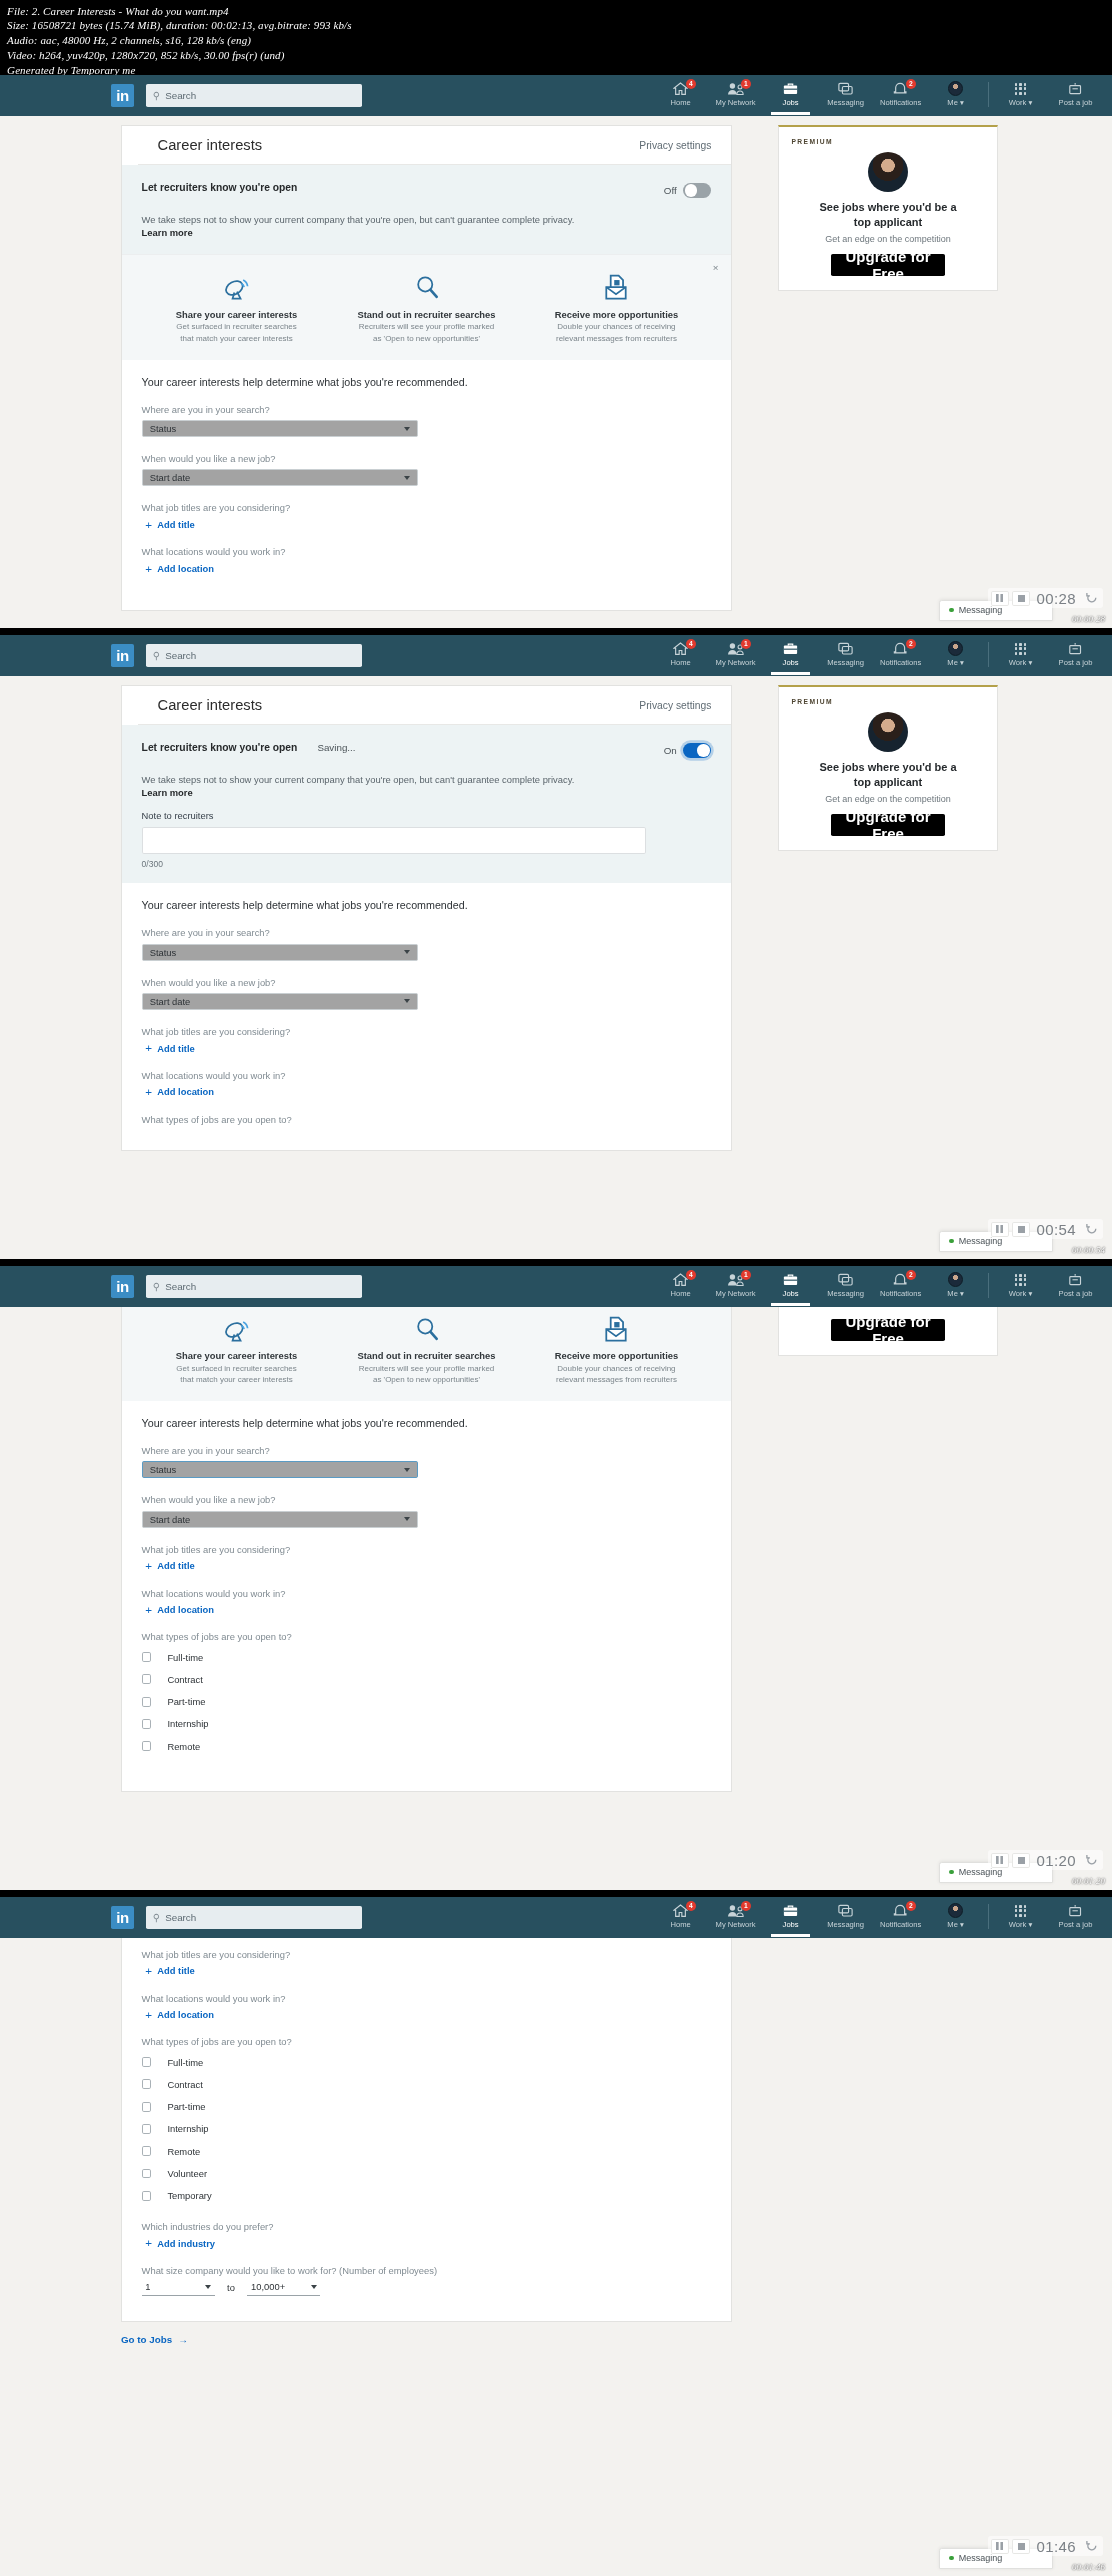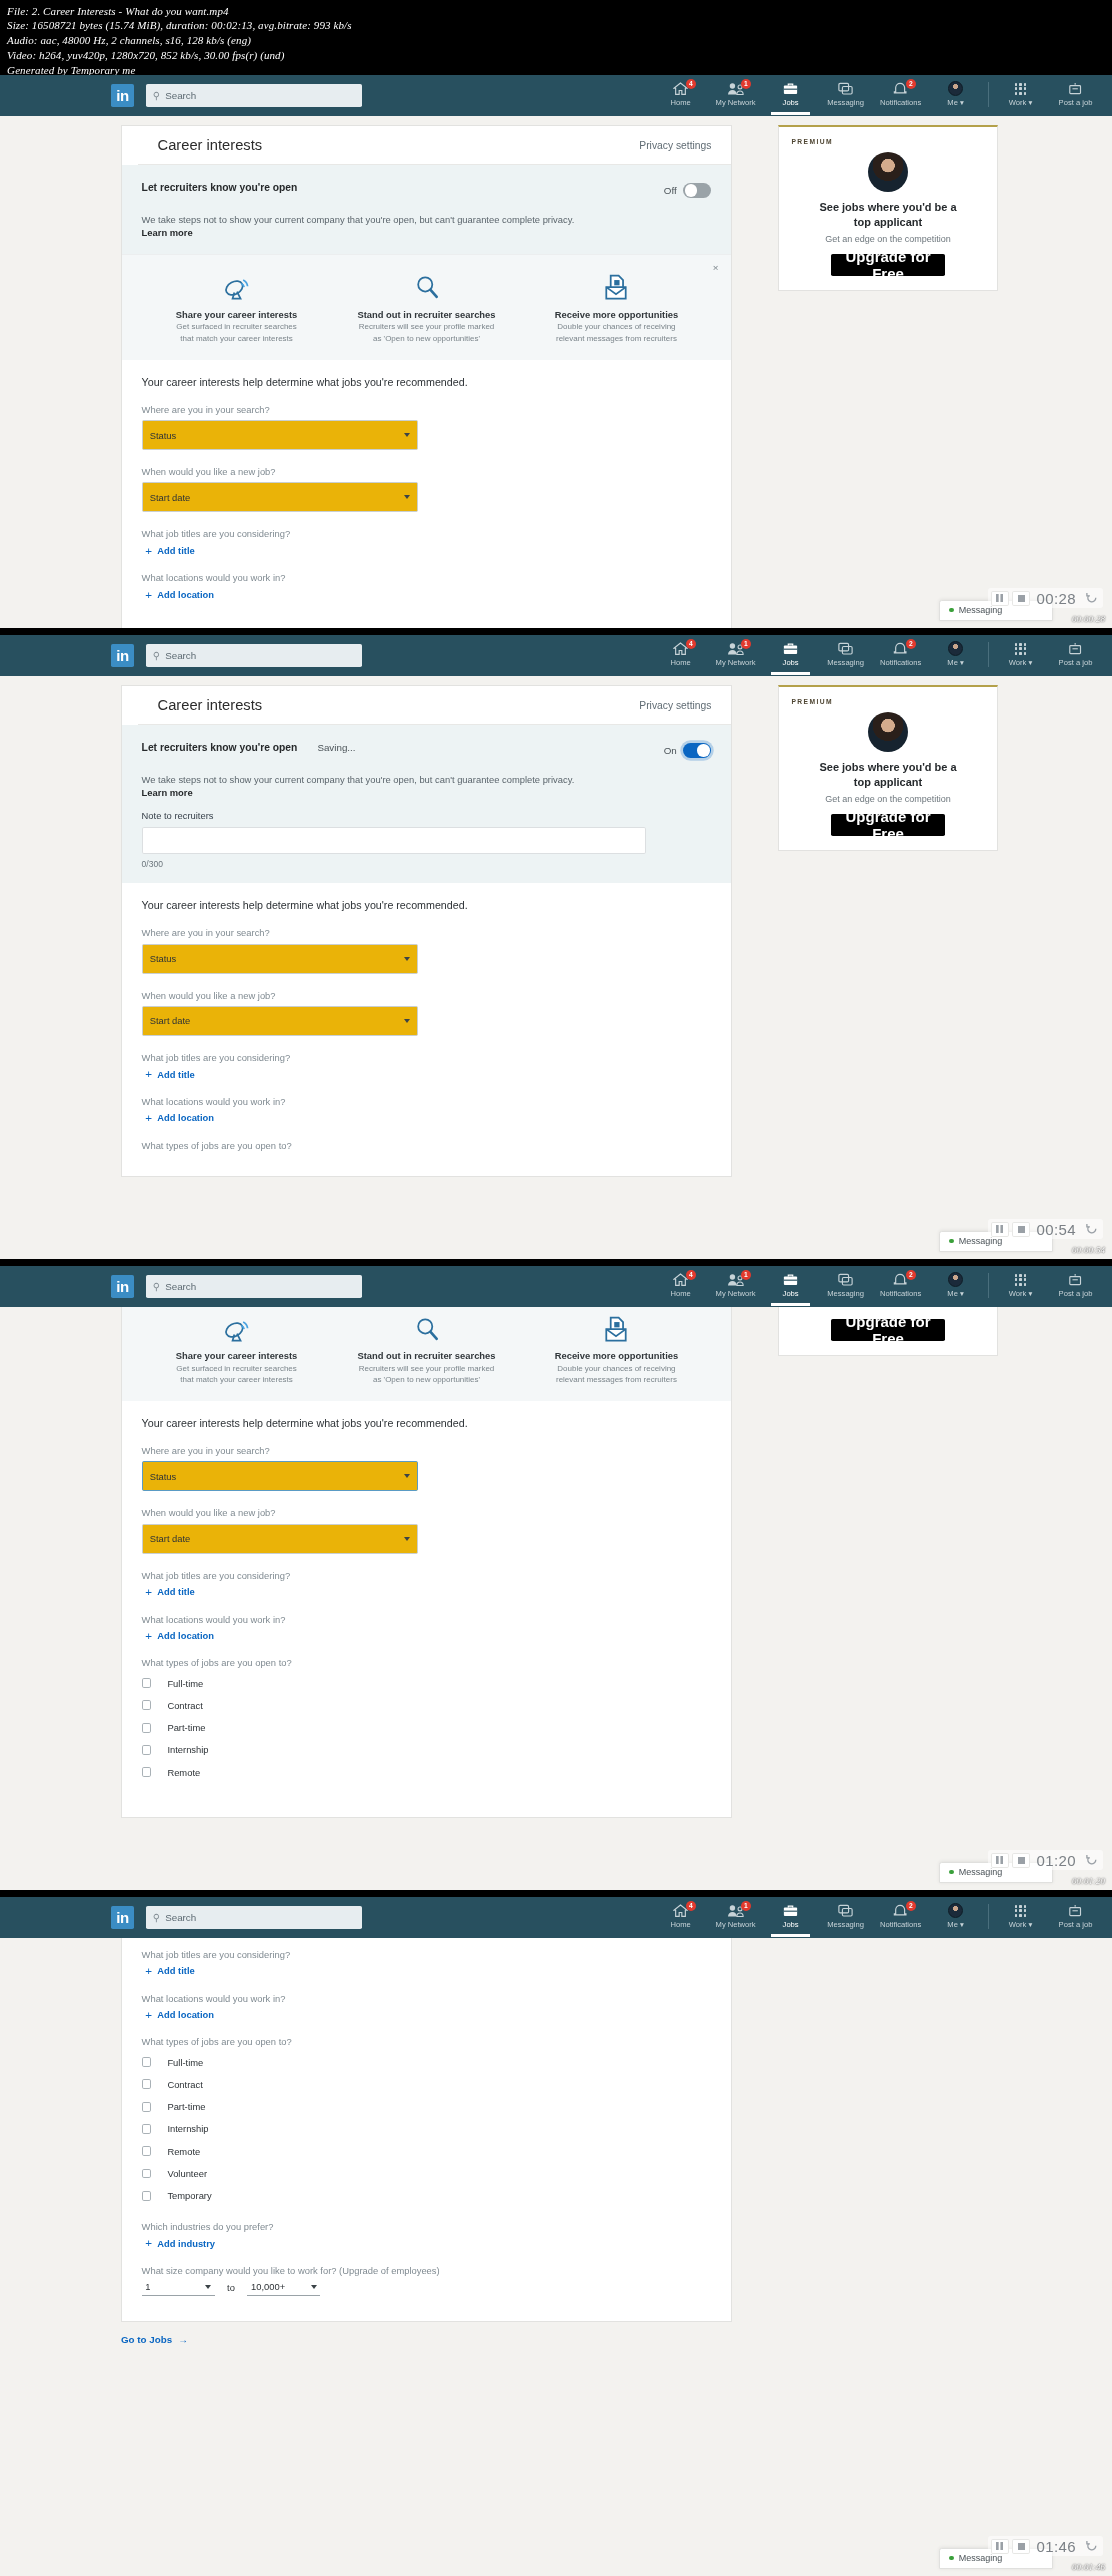--- a/index.html
+++ b/index.html
@@ -104,21 +104,21 @@
   .feat-ic{height:34px;display:flex;align-items:flex-end;justify-content:center;margin-bottom:5.3px;}
   .feat-h{font-size:9.4px;font-weight:bold;color:#31373b;margin-bottom:1.8px;}
   .feat-p{font-size:8px;color:#7b858b;line-height:1.4;}
 
   
   .form { padding:16px 19.6px 19.6px; }
   .lead { font-size:10.7px; color:#2d3236; margin-bottom:16px; }
   .fld { margin-bottom:16px; }
   .flabel { font-size:9.4px; color:#808b92; margin-bottom:5.3px; }
   .select {
-    width:276px;height:30px;border:0.9px solid #c9cfd2;border-radius:1.8px;background:#eab308;
+    width:276px;height:17px;border:0.9px solid #c9cfd2;border-radius:1.8px;background:#a3a3a3;
     display:flex;align-items:center;justify-content:space-between;padding:0 7.1px;
     font-size:9.4px;color:#2d3236;cursor:pointer;
   }
   .select.focus{ border:1.3px solid #5a9bc4; }
   .caret{ width:0;height:0;border-left:3.6px solid transparent;border-right:3.6px solid transparent;border-top:4.5px solid #3b4347;}
   .addlink{ font-size:9.4px;color:#0a66c2;font-weight:bold;display:flex;align-items:center;gap:5.3px;cursor:pointer;padding-left:3.6px;}
   .addlink .plus{ font-size:11.6px;font-weight:400;line-height:1;}
   .cbrow{ display:flex;align-items:center;gap:16px;height:18.7px;margin-bottom:3.6px;cursor:pointer;}
   .cbox{ width:9.8px;height:9.8px;border:0.9px solid #a9b1b6;border-radius:1.8px;background:#fff;flex:none;}
   .cblabel{ font-size:9.4px;color:#2d3236;}
@@ -982,21 +982,21 @@
                   </div>
             </div>
             <div class="fld">
               <div class="flabel">Which industries do you prefer?</div>
               <div class="addlink">
                 <span class="plus">+</span>
                 <span>Add industry</span>
               </div>
             </div>
             <div class="fld" style="margin-bottom:5.3px;">
-              <div class="flabel">What size company would you like to work for? (Upgrade of employees)</div>
+              <div class="flabel">What size company would you like to work for? (Number of employees)</div>
               <div class="sizerow">
                 <div class="usel">
                   <span>1</span>
                   <span class="caret"></span>
                 </div>
                 <span class="toword">to</span>
                 <div class="usel">
                   <span>10,000+</span>
                   <span class="caret"></span>
                 </div>

